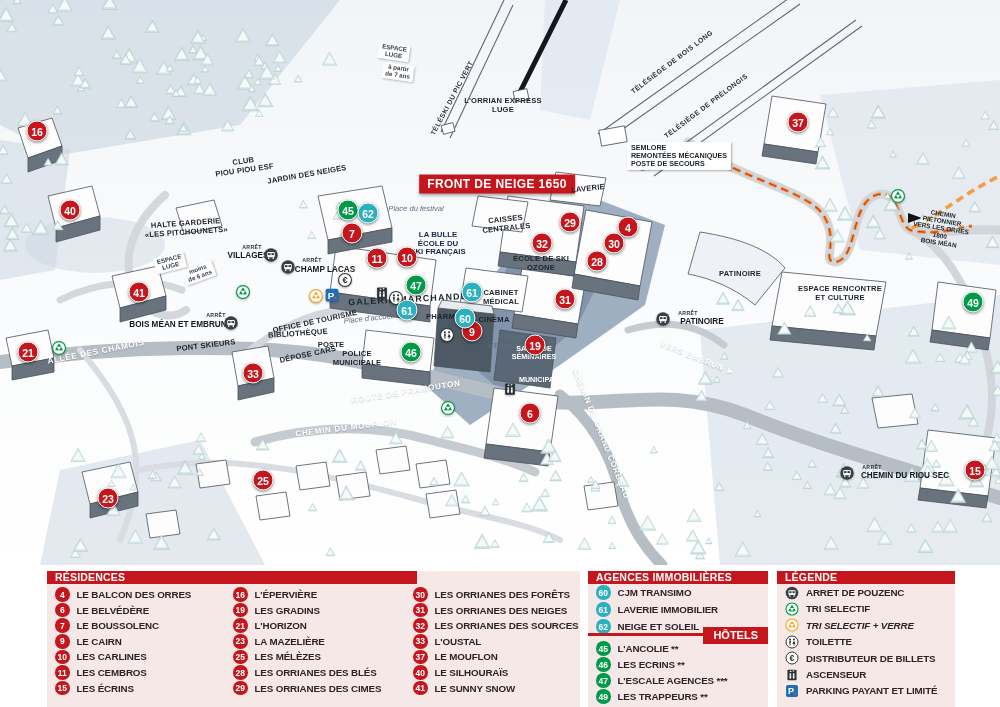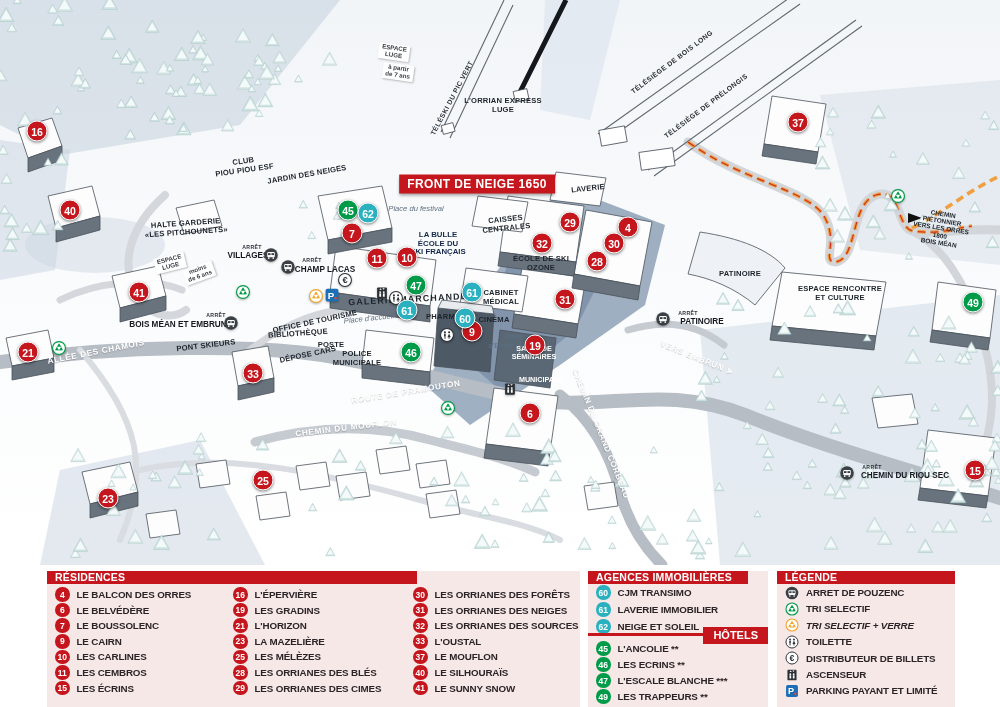--- a/index.html
+++ b/index.html
@@ -16,21 +16,21 @@
   .lift{font-size:6.8px;color:#2c3339;letter-spacing:.5px;white-space:nowrap;}
   .sign{font-size:6.2px;color:#3c4248;background:#fff;padding:1px 3px;box-shadow:1px 1px 2px rgba(0,0,0,.25);}
   .it{font-style:italic;font-weight:400;color:#5d6f80;font-size:7.6px;}
   .road{color:#fff;font-size:8.2px;letter-spacing:.7px;white-space:nowrap;text-shadow:0 1px 1px rgba(0,0,0,.2);}
   .wb{color:#fff;font-size:7.2px;}
   .stoptiny{font-size:5.2px;color:#2c3339;letter-spacing:.3px;}
   .stopname{font-size:8.2px;color:#14191f;white-space:nowrap;}
   .boxed{background:#fff;text-align:left;padding:2px 4px;font-size:7.2px;box-shadow:1px 1px 2px rgba(0,0,0,.3);}
   .path-label{font-size:6.4px;color:#1d242b;font-weight:700;}
   .banner{position:absolute;transform:translate(-50%,-50%);background:#c5161d;color:#fff;font-weight:700;
-          font-size:12px;letter-spacing:.4px;padding:2px 8px 3px;box-shadow:0 2px 3px rgba(0,0,0,.35);white-space:nowrap;}
+          font-size:12px;letter-spacing:.4px;padding:2px 8px 3px;box-shadow:0 2px 3px rgba(0,0,0,.35);white-space:nowrap;margin-left:20px;}
   
   .marker{position:absolute;width:19px;height:19px;border-radius:50%;color:#fff;font-weight:700;font-size:10.5px;
           display:flex;align-items:center;justify-content:center;border:1.6px solid #fff;
           box-shadow:0 1px 3px rgba(0,0,0,.5);transform:translate(-50%,-50%);}
   .marker.red{background:#c5161d;}
   .marker.green{background:#009b48;}
   .marker.teal{background:#2ab0bf;}
   .map-icon{position:absolute;width:15px;height:15px;transform:translate(-50%,-50%);}
   .map-icon svg{width:100%;height:100%;display:block;filter:drop-shadow(0 1px 1px rgba(0,0,0,.3));}
   
@@ -656,20 +656,23 @@
 de 7 ans</div>
       <div class="map-label sign" style="left: 170px; top: 263px; transform: translate(-50%, -50%) rotate(-14deg);">ESPACE
 LUGE</div>
       <div class="map-label sign" style="left: 199px; top: 273px; transform: translate(-50%, -50%) rotate(-20deg);">moins
 de 6 ans</div>
       <div class="map-label lift" style="left: 452px; top: 98px; transform: translate(-50%, -50%) rotate(-62deg);">TÉLÉSKI DU PIC VERT</div>
       <div class="map-label lift" style="left: 672px; top: 62px; transform: translate(-50%, -50%) rotate(-37deg);">TÉLÉSIÈGE DE BOIS LONG</div>
       <div class="map-label lift" style="left: 706px; top: 106px; transform: translate(-50%, -50%) rotate(-37deg);">TÉLÉSIÈGE DE PRÉLONGIS</div>
       <div class="map-label place" style="left: 503px; top: 105px;">L'ORRIAN EXPRESS
 LUGE</div>
+      <div class="map-label boxed" style="left: 679px; top: 156px;">SEMLORE
+REMONTÉES MÉCANIQUES
+POSTE DE SECOURS</div>
       <div class="map-label place" style="left: 244px; top: 166px; transform: translate(-50%, -50%) rotate(-8deg);">CLUB
 PIOU PIOU ESF</div>
       <div class="map-label place" style="left: 307px; top: 175px; transform: translate(-50%, -50%) rotate(-10deg);">JARDIN DES NEIGES</div>
       <div class="map-label place" style="left: 186px; top: 228px; transform: translate(-50%, -50%) rotate(-4deg);">HALTE GARDERIE
 «LES PITCHOUNETS»</div>
       <div class="map-label place" style="left: 506px; top: 224px; transform: translate(-50%, -50%) rotate(-6deg);">CAISSES
 CENTRALES</div>
       <div class="map-label place" style="left: 588px; top: 189px; transform: translate(-50%, -50%) rotate(-6deg);">LAVERIE</div>
       <div class="map-label navy" style="left: 438px; top: 244px;">LA BULLE
 ÉCOLE DU
@@ -990,21 +993,21 @@
           <span class="lbl">LE SILHOURAÏS</span>
         </div>
         <div class="li" style="top: 109.6px; left: 366px;">
           <span class="circ red">41</span>
           <span class="lbl">LE SUNNY SNOW</span>
         </div>
       </div>
   </section>
 
   <section class="panel" style="left:588px;top:571px;width:180px;height:136px">
-    <div class="hdr" style="width:160px">AGENCES IMMOBILIÈRES</div>
+    <div class="hdr" style="width:180px">AGENCES IMMOBILIÈRES</div>
     <div id="agence-items">
         <div class="li" style="top: 14px; left: 8px;">
           <span class="circ teal">60</span>
           <span class="lbl">CJM TRANSIMO</span>
         </div>
         <div class="li" style="top: 31px; left: 8px;">
           <span class="circ teal">61</span>
           <span class="lbl">LAVERIE IMMOBILIER</span>
         </div>
         <div class="li" style="top: 48px; left: 8px;">
@@ -1018,21 +1021,21 @@
         <div class="li" style="top: 70px; left: 8px;">
           <span class="circ green">45</span>
           <span class="lbl">L'ANCOLIE **</span>
         </div>
         <div class="li" style="top: 86px; left: 8px;">
           <span class="circ green">46</span>
           <span class="lbl">LES ECRINS **</span>
         </div>
         <div class="li" style="top: 102px; left: 8px;">
           <span class="circ green">47</span>
-          <span class="lbl">L'ESCALE BLANCHE ***</span>
+          <span class="lbl">L'ESCALE AGENCES ***</span>
         </div>
         <div class="li" style="top: 118px; left: 8px;">
           <span class="circ green">49</span>
           <span class="lbl">LES TRAPPEURS **</span>
         </div>
       </div>
   </section>
 
   <section class="panel" style="left:777px;top:571px;width:178px;height:136px">
     <div class="hdr" style="width:178px">LÉGENDE</div>

